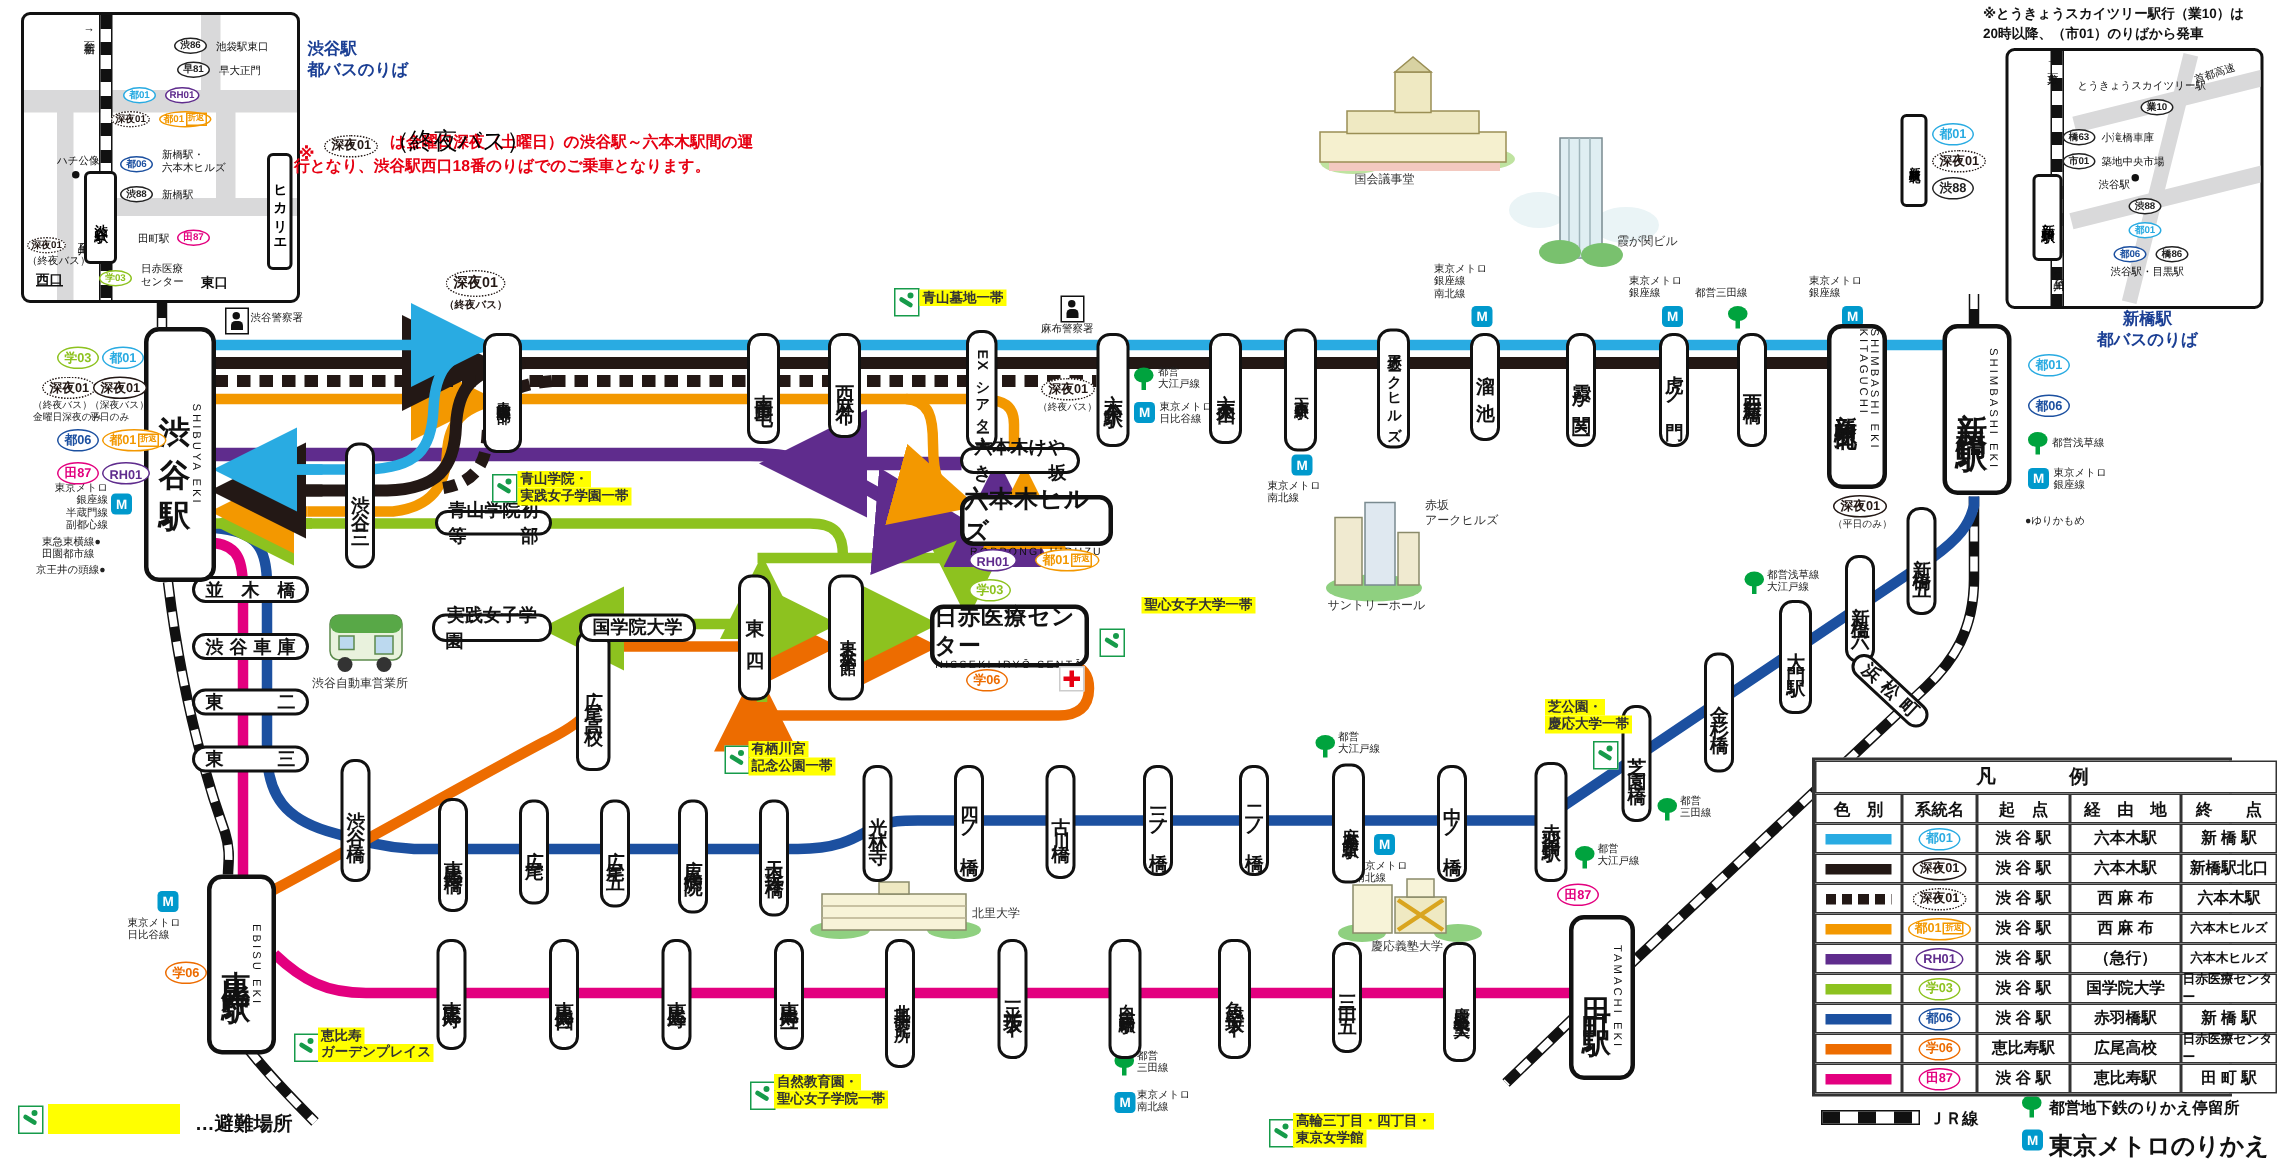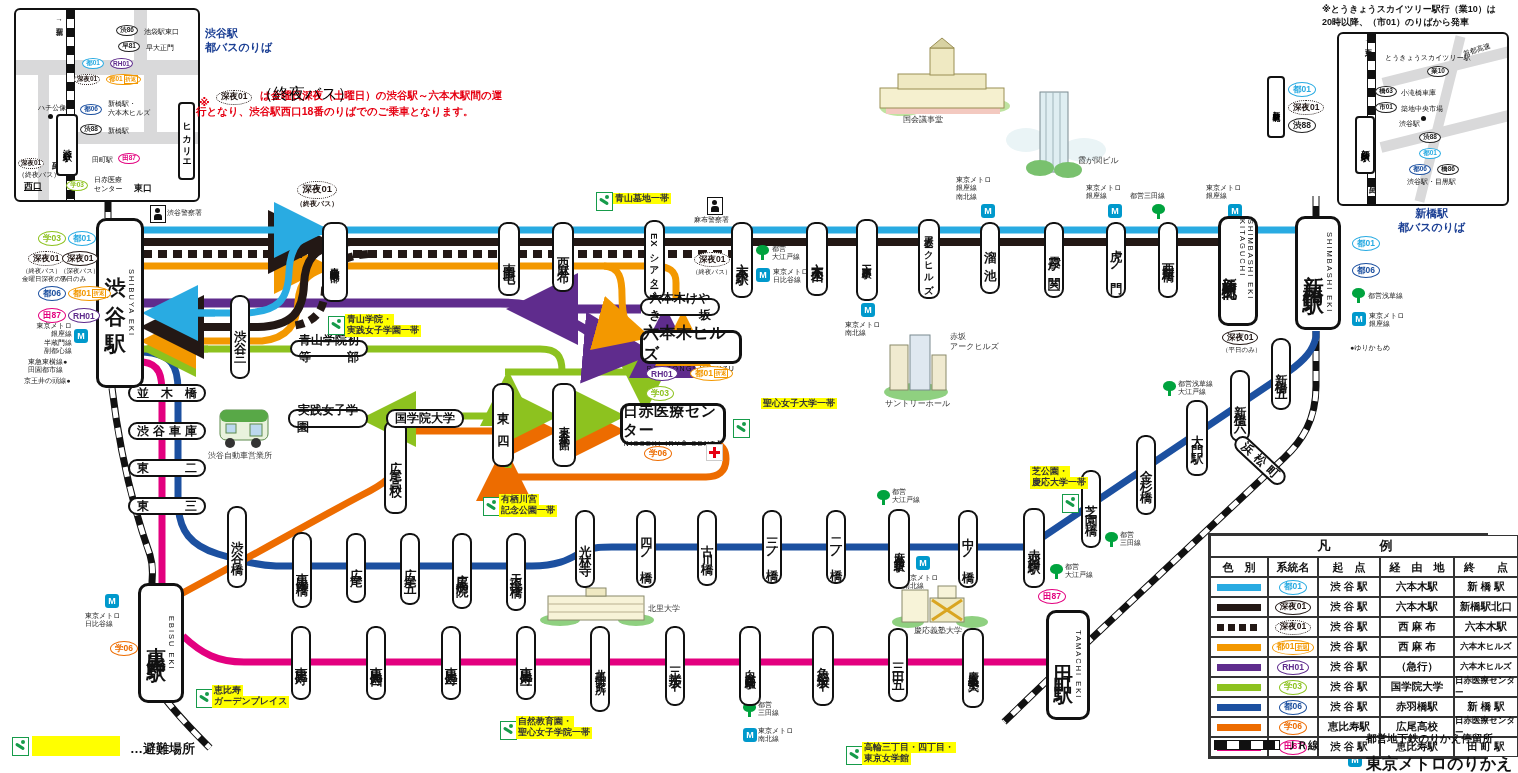--- a/index.html
+++ b/index.html
@@ -86,21 +86,21 @@
   .road{position:absolute;background:#d9d9da;}
   .ijr{position:absolute;width:7px;background:repeating-linear-gradient(180deg,#111 0 9px,#fff 9px 18px);border-left:1px solid #111;border-right:1px solid #111;}
   .itxt{position:absolute;font-size:7px;color:#111;white-space:pre-line;line-height:1.25;z-index:2;}
   .itxtb{position:absolute;font-size:9px;font-weight:bold;color:#111;z-index:2;}
   .ivtxt{position:absolute;font-size:7.5px;color:#111;writing-mode:vertical-rl;z-index:2;}
   .ibox{position:absolute;background:#fff;border:2px solid #111;border-radius:4px;display:flex;align-items:center;justify-content:center;font-weight:bold;z-index:3;box-sizing:border-box;}
   .ibox span{writing-mode:vertical-rl;font-size:9px;letter-spacing:2px;}
   .idot{position:absolute;width:5px;height:5px;border-radius:50%;background:#111;z-index:2;}
   .bdg.sm{min-width:22px;height:11px;font-size:6.5px;border-width:1.2px;padding:0 2px;}
   
-  #legend{position:absolute;left:1208px;top:533px;width:280px;background:#fff;border:2px solid #333;z-index:8;display:grid;grid-template-columns:58px 50px 62px 74px 64px;box-sizing:border-box;}
+  #legend{position:absolute;left:1208px;top:505px;width:280px;background:#fff;border:2px solid #333;z-index:8;display:grid;grid-template-columns:58px 50px 62px 74px 64px;box-sizing:border-box;}
   #legend .cell{border:1px solid #333;display:flex;align-items:center;justify-content:center;height:20px;font-size:10.5px;font-weight:bold;color:#111;box-sizing:border-box;background:#fff;}
   #legend .head{font-size:11px;}
   #legend .ttl{grid-column:1/6;height:22px;font-size:13px;letter-spacing:18px;}
   .lsamp{width:44px;height:7px;}
   .jr-samp{position:absolute;width:64px;height:8px;background:repeating-linear-gradient(90deg,#111 0 12px,#fff 12px 24px);border:1.5px solid #111;z-index:8;}
   .lg-txt{position:absolute;font-size:11px;font-weight:bold;color:#111;z-index:8;}
   .evleg-box{position:absolute;left:32px;top:736px;width:88px;height:20px;background:#ffff00;z-index:6;}
 </style>
 </head>
 <body>

